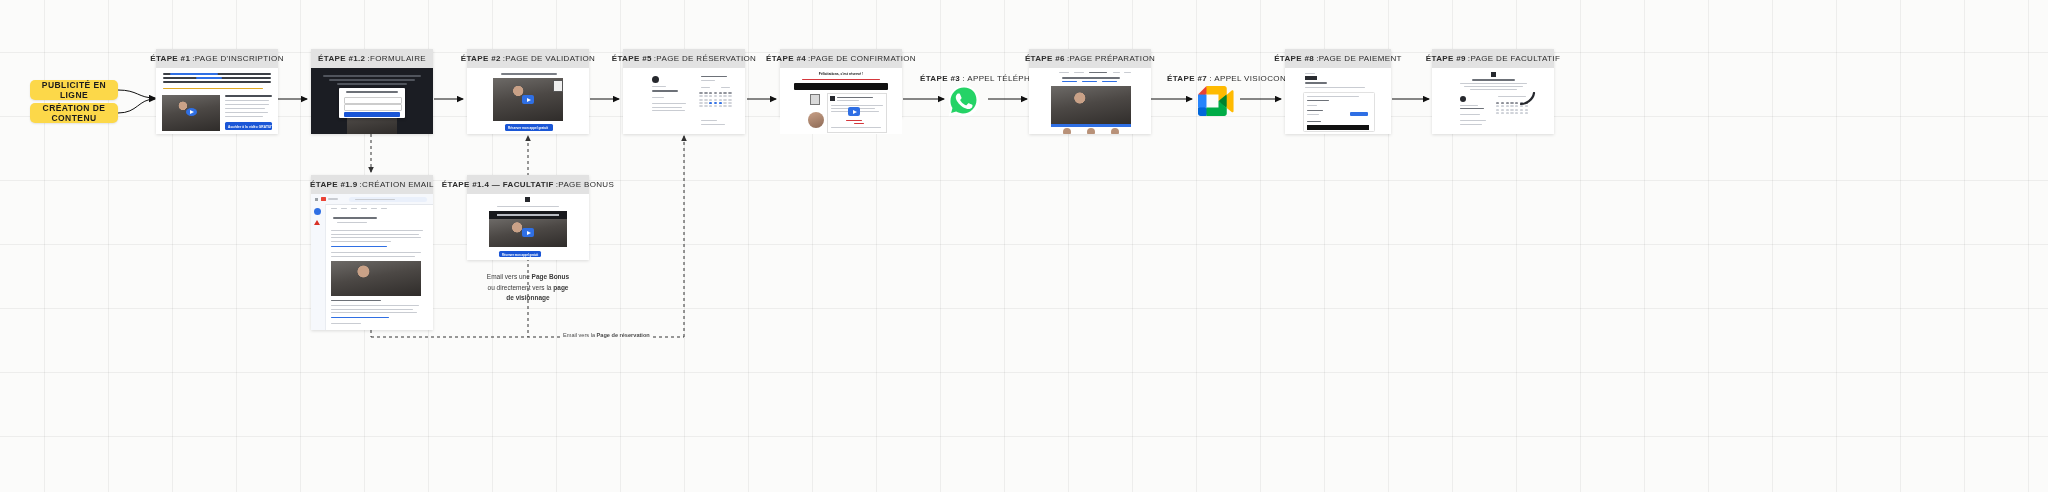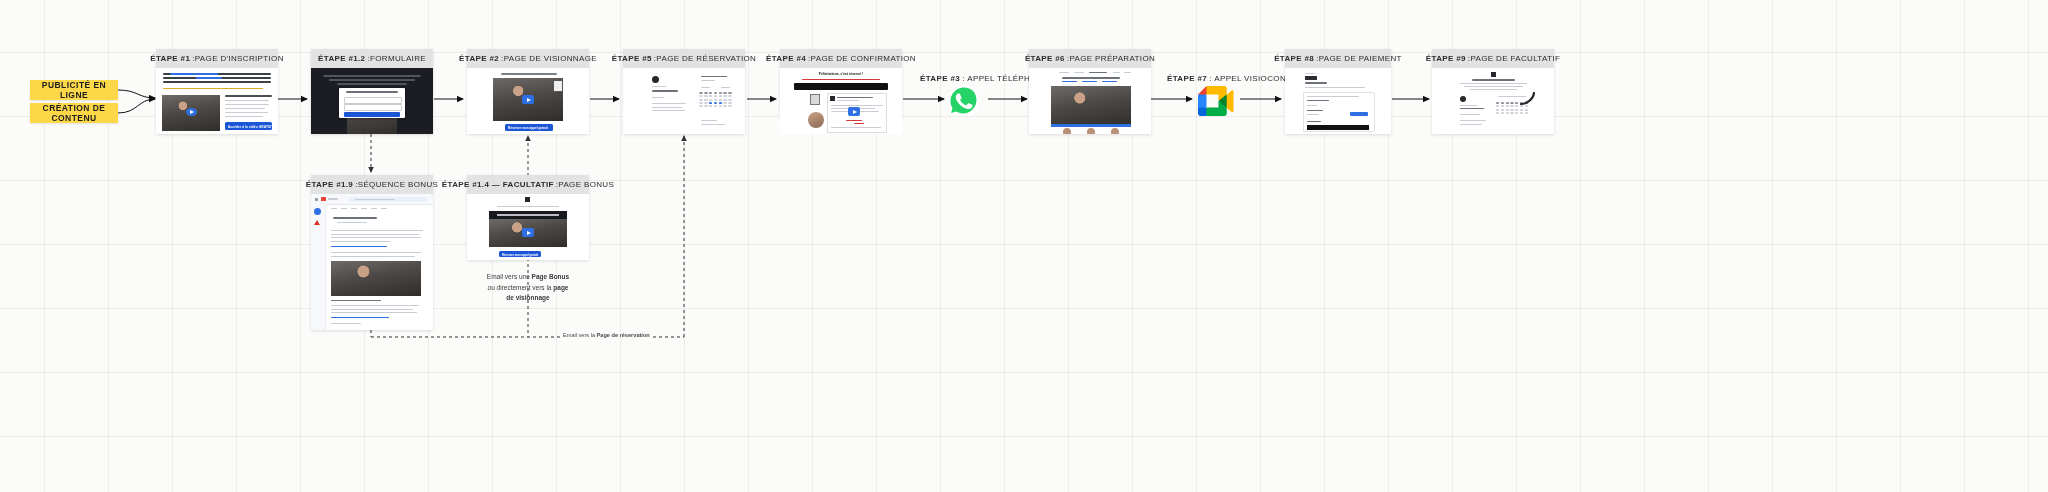--- a/index.html
+++ b/index.html
@@ -15,21 +15,21 @@
     background-image:
       linear-gradient(to right, rgba(0,0,0,.055) 1px, transparent 1px),
       linear-gradient(to bottom, rgba(0,0,0,.055) 1px, transparent 1px);
     background-size:64px 64px;
     background-position:-20px -12px;
   }
   .node{position:absolute;}
 
   
   .pill{
-    background:#fcd849;border-radius:0;
+    background:#fcd849;border-radius:5px;
     display:flex;align-items:center;justify-content:flex-start;
     font-weight:700;font-size:8.5px;letter-spacing:.45px;
     color:#1c1c1c;text-align:center;
     box-shadow:0 1px 2px rgba(0,0,0,.10);
   }
 
   
   .card{background:#404040;box-shadow:0 1px 3px rgba(0,0,0,.13);}
   .card-head{
     background:#e2e2e2;height:19px;
@@ -177,21 +177,21 @@
         <div style="position:absolute;left:5px;top:23.5px;width:56px;height:5px;background:#1a56d6;border-radius:1px"></div>
       </div>
     </div>
   </div>
 </div>
 
 <div class="node card" style="left:467px;top:49px;width:122px;height:85px;">
   <div class="card-head">
     <b>ÉTAPE #2</b>
       <span> : </span>
-      <span>PAGE DE VISIONNAGE</span>
+      <span>PAGE DE VALIDATION</span>
   </div>
   <div class="card-body" style="height:66px;">
     <div class="mini">
       <div class="ln" style="left:34px;top:5px;width:56px;height:1.6px;background:#7a7e85"></div>
       <div class="photo" style="left:26px;top:10px;width:70px;height:43px;"></div>
       <div class="play" style="left:55px;top:27px;width:12px;height:9px;border-radius:2px"></div>
       <div style="position:absolute;left:86px;top:12px;width:8px;height:10px;background:#efefef;border:.5px solid #555"></div>
       <div class="btnbar" style="left:38px;top:56px;width:48px;height:7px"></div>
       <div style="position:absolute;left:41px;top:58px;font-size:3.1px;color:#fff;font-weight:700;white-space:nowrap">Réserver mon appel gratuit</div>
     </div>
@@ -421,21 +421,21 @@
         <path d="M1 12 C6 12 13 8 14 1" stroke="#26282d" stroke-width="2.2" fill="none" stroke-linecap="round"></path>
       </svg>
     </div>
   </div>
 </div>
 
 <div class="node card" style="left:311px;top:175px;width:122px;height:155px;">
   <div class="card-head">
     <b>ÉTAPE #1.9</b>
       <span> : </span>
-      <span>SÉQUENCE BONUS</span>
+      <span>CRÉATION EMAIL</span>
   </div>
   <div class="card-body" style="height:136px;background:#fff">
     <div class="mini">
       <div style="position:absolute;left:0;top:0;width:122px;height:10px;background:#f6f8fc;border-bottom:.5px solid #e4e7ec"></div>
       <div style="position:absolute;left:4px;top:3.5px;width:3px;height:3px;background:#9aa0a6"></div>
       <div style="position:absolute;left:10px;top:3px;width:5px;height:4px;background:#ea4335;border-radius:.5px"></div>
       <div class="ln" style="left:17px;top:4px;width:10px;height:1.6px"></div>
       <div style="position:absolute;left:38px;top:2.5px;width:78px;height:5.5px;background:#eaf0fb;border-radius:3px"></div>
       <div class="ln" style="left:44px;top:4.8px;width:40px;height:1.1px"></div>
       <div style="position:absolute;left:0;top:10px;width:14px;height:126px;background:#f6f8fc;border-right:.5px solid #e9ecf1"></div>

